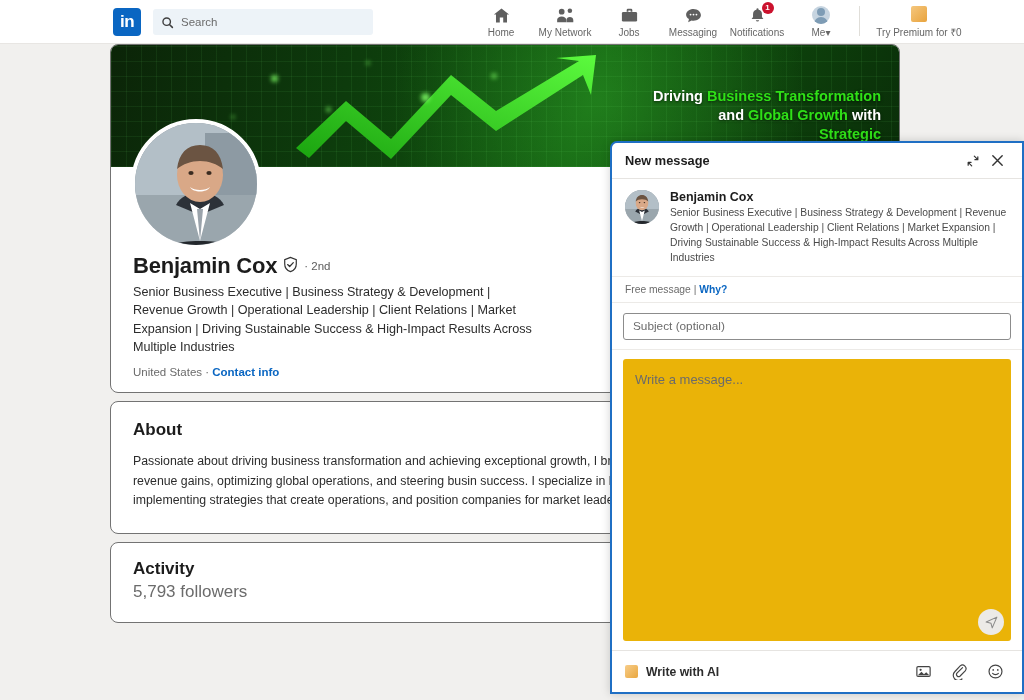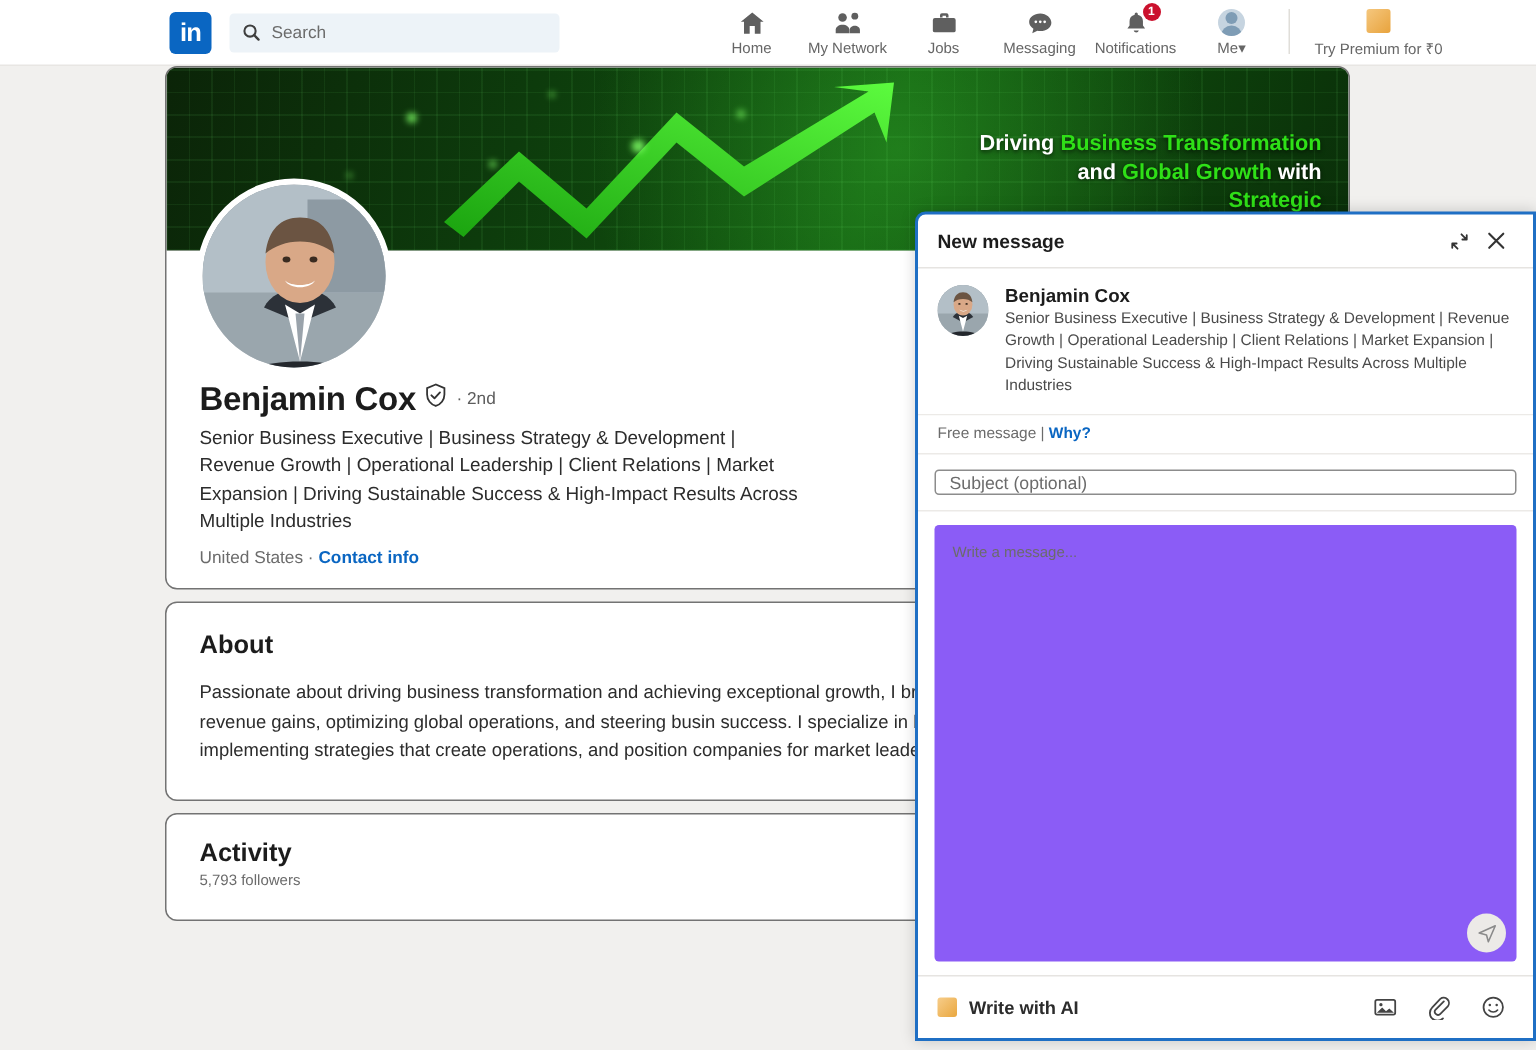--- a/index.html
+++ b/index.html
@@ -161,21 +161,21 @@
 
   .side-ents { position: absolute; right: 24px; top: 96px; width: 210px; }
   .ent { display: flex; align-items: center; gap: 9px; margin-bottom: 14px; }
   .ent-logo { width: 26px; height: 26px; border-radius: 2px; flex: 0 0 auto; }
   .ent-name { font-size: 11.5px; color: #222; font-weight: bold; white-space: nowrap; overflow: hidden; }
 
   .sec-title { font-size: 17px; font-weight: bold; color: #1c1c1c; }
   .about-card { padding: 18px 22px 22px 22px; }
   .about-txt { font-size: 12.3px; color: #2c2c2c; line-height: 1.6; margin-top: 12px; }
   .act-card { padding: 16px 22px 20px 22px; }
-  .act-sub { font-size: 10px; color: #6b6b6b; margin-top: 3px; }
+  .act-sub { font-size: 17px; color: #6b6b6b; margin-top: 3px; }
 
   
   .msgbox {
     position: absolute; left: 610px; top: 141px;
     width: 414px; height: 553px;
     background: #fff;
     border: 2px solid #1f6fc4;
     border-radius: 7px 0 0 0;
     box-shadow: 0 0 10px rgba(0,0,0,0.18);
     display: flex; flex-direction: column; overflow: hidden;
@@ -191,32 +191,32 @@
   .msg-recip { display: flex; gap: 11px; padding: 11px 13px 10px 13px; border-bottom: 1px solid #eceae7; }
   .recip-av { width: 34px; height: 34px; border-radius: 50%; overflow: hidden; flex: 0 0 auto; background:#b9bfc4; }
   .recip-name { font-size: 12.5px; font-weight: bold; color: #1c1c1c; }
   .recip-head { font-size: 10.3px; color: #4a4a4a; line-height: 1.45; margin-top: 2px; }
 
   .freemsg { padding: 7px 13px; font-size: 10.3px; color: #6b6b6b; border-bottom: 1px solid #eceae7; background:#fff; }
   .freemsg a { color: #0a66c2; font-weight: bold; text-decoration: none; }
 
   .subj-wrap { padding: 10px 11px 9px 11px; border-bottom: 1px solid #eceae7; }
   .subj-input {
-    width: 100%; height: 17px; border: 1px solid #8c8c8c; border-radius: 3px;
+    width: 100%; height: 27px; border: 1px solid #8c8c8c; border-radius: 3px;
     padding: 0 9px; font-size: 11.8px; color: #222; outline: none;
     font-family: "Liberation Sans", sans-serif; background:#fff;
   }
   .subj-input::placeholder { color: #6b6b6b; }
 
   .body-wrap { flex: 1; padding: 9px 11px 9px 11px; position: relative; }
   .body-area {
     width: 100%; height: 100%;
-    background: #8b5cf6; border: none; border-radius: 3px;
+    background: #eab308; border: none; border-radius: 3px;
     resize: none; outline: none; padding: 11px 12px;
-    font-size: 10px; color: #222; font-family: "Liberation Sans", sans-serif;
+    font-size: 13px; color: #222; font-family: "Liberation Sans", sans-serif;
     line-height: 1.5;
   }
   .body-area::placeholder { color: #6b6b6b; }
   .send-fab {
     position: absolute; right: 18px; bottom: 15px;
     width: 26px; height: 26px; border-radius: 50%;
     background: #eceae7; display: flex; align-items: center; justify-content: center;
     cursor: pointer;
   }
 

